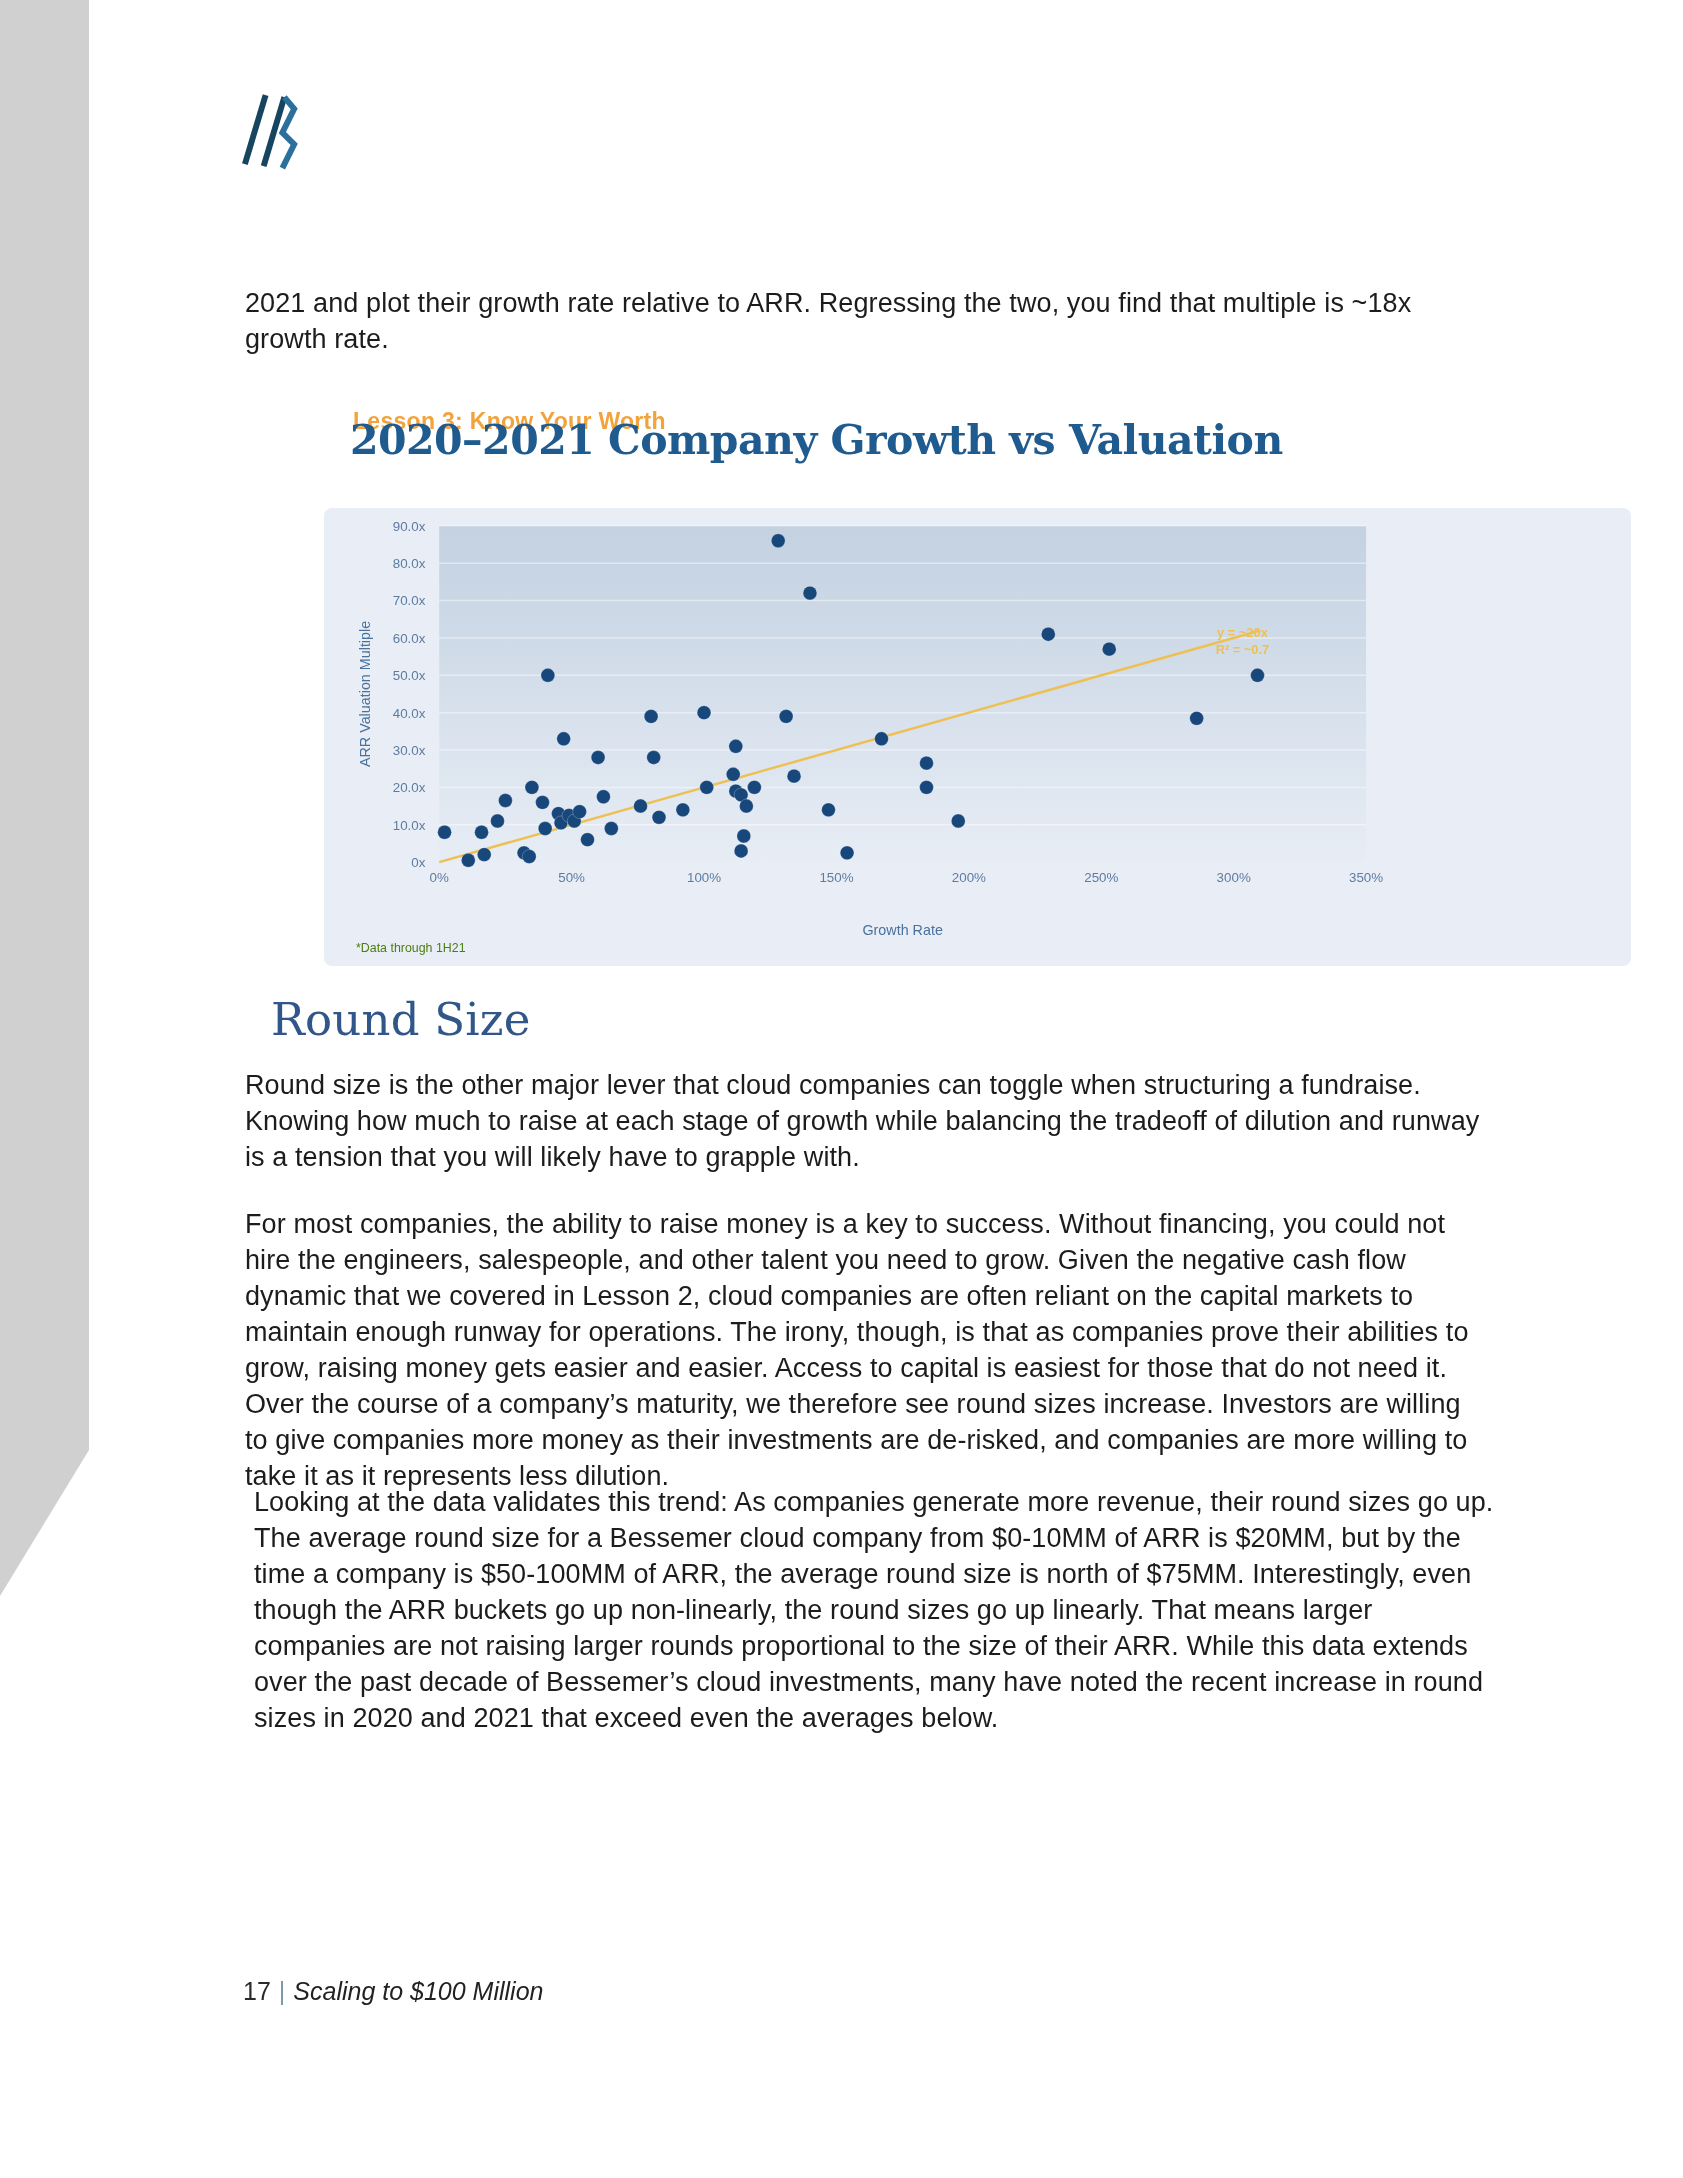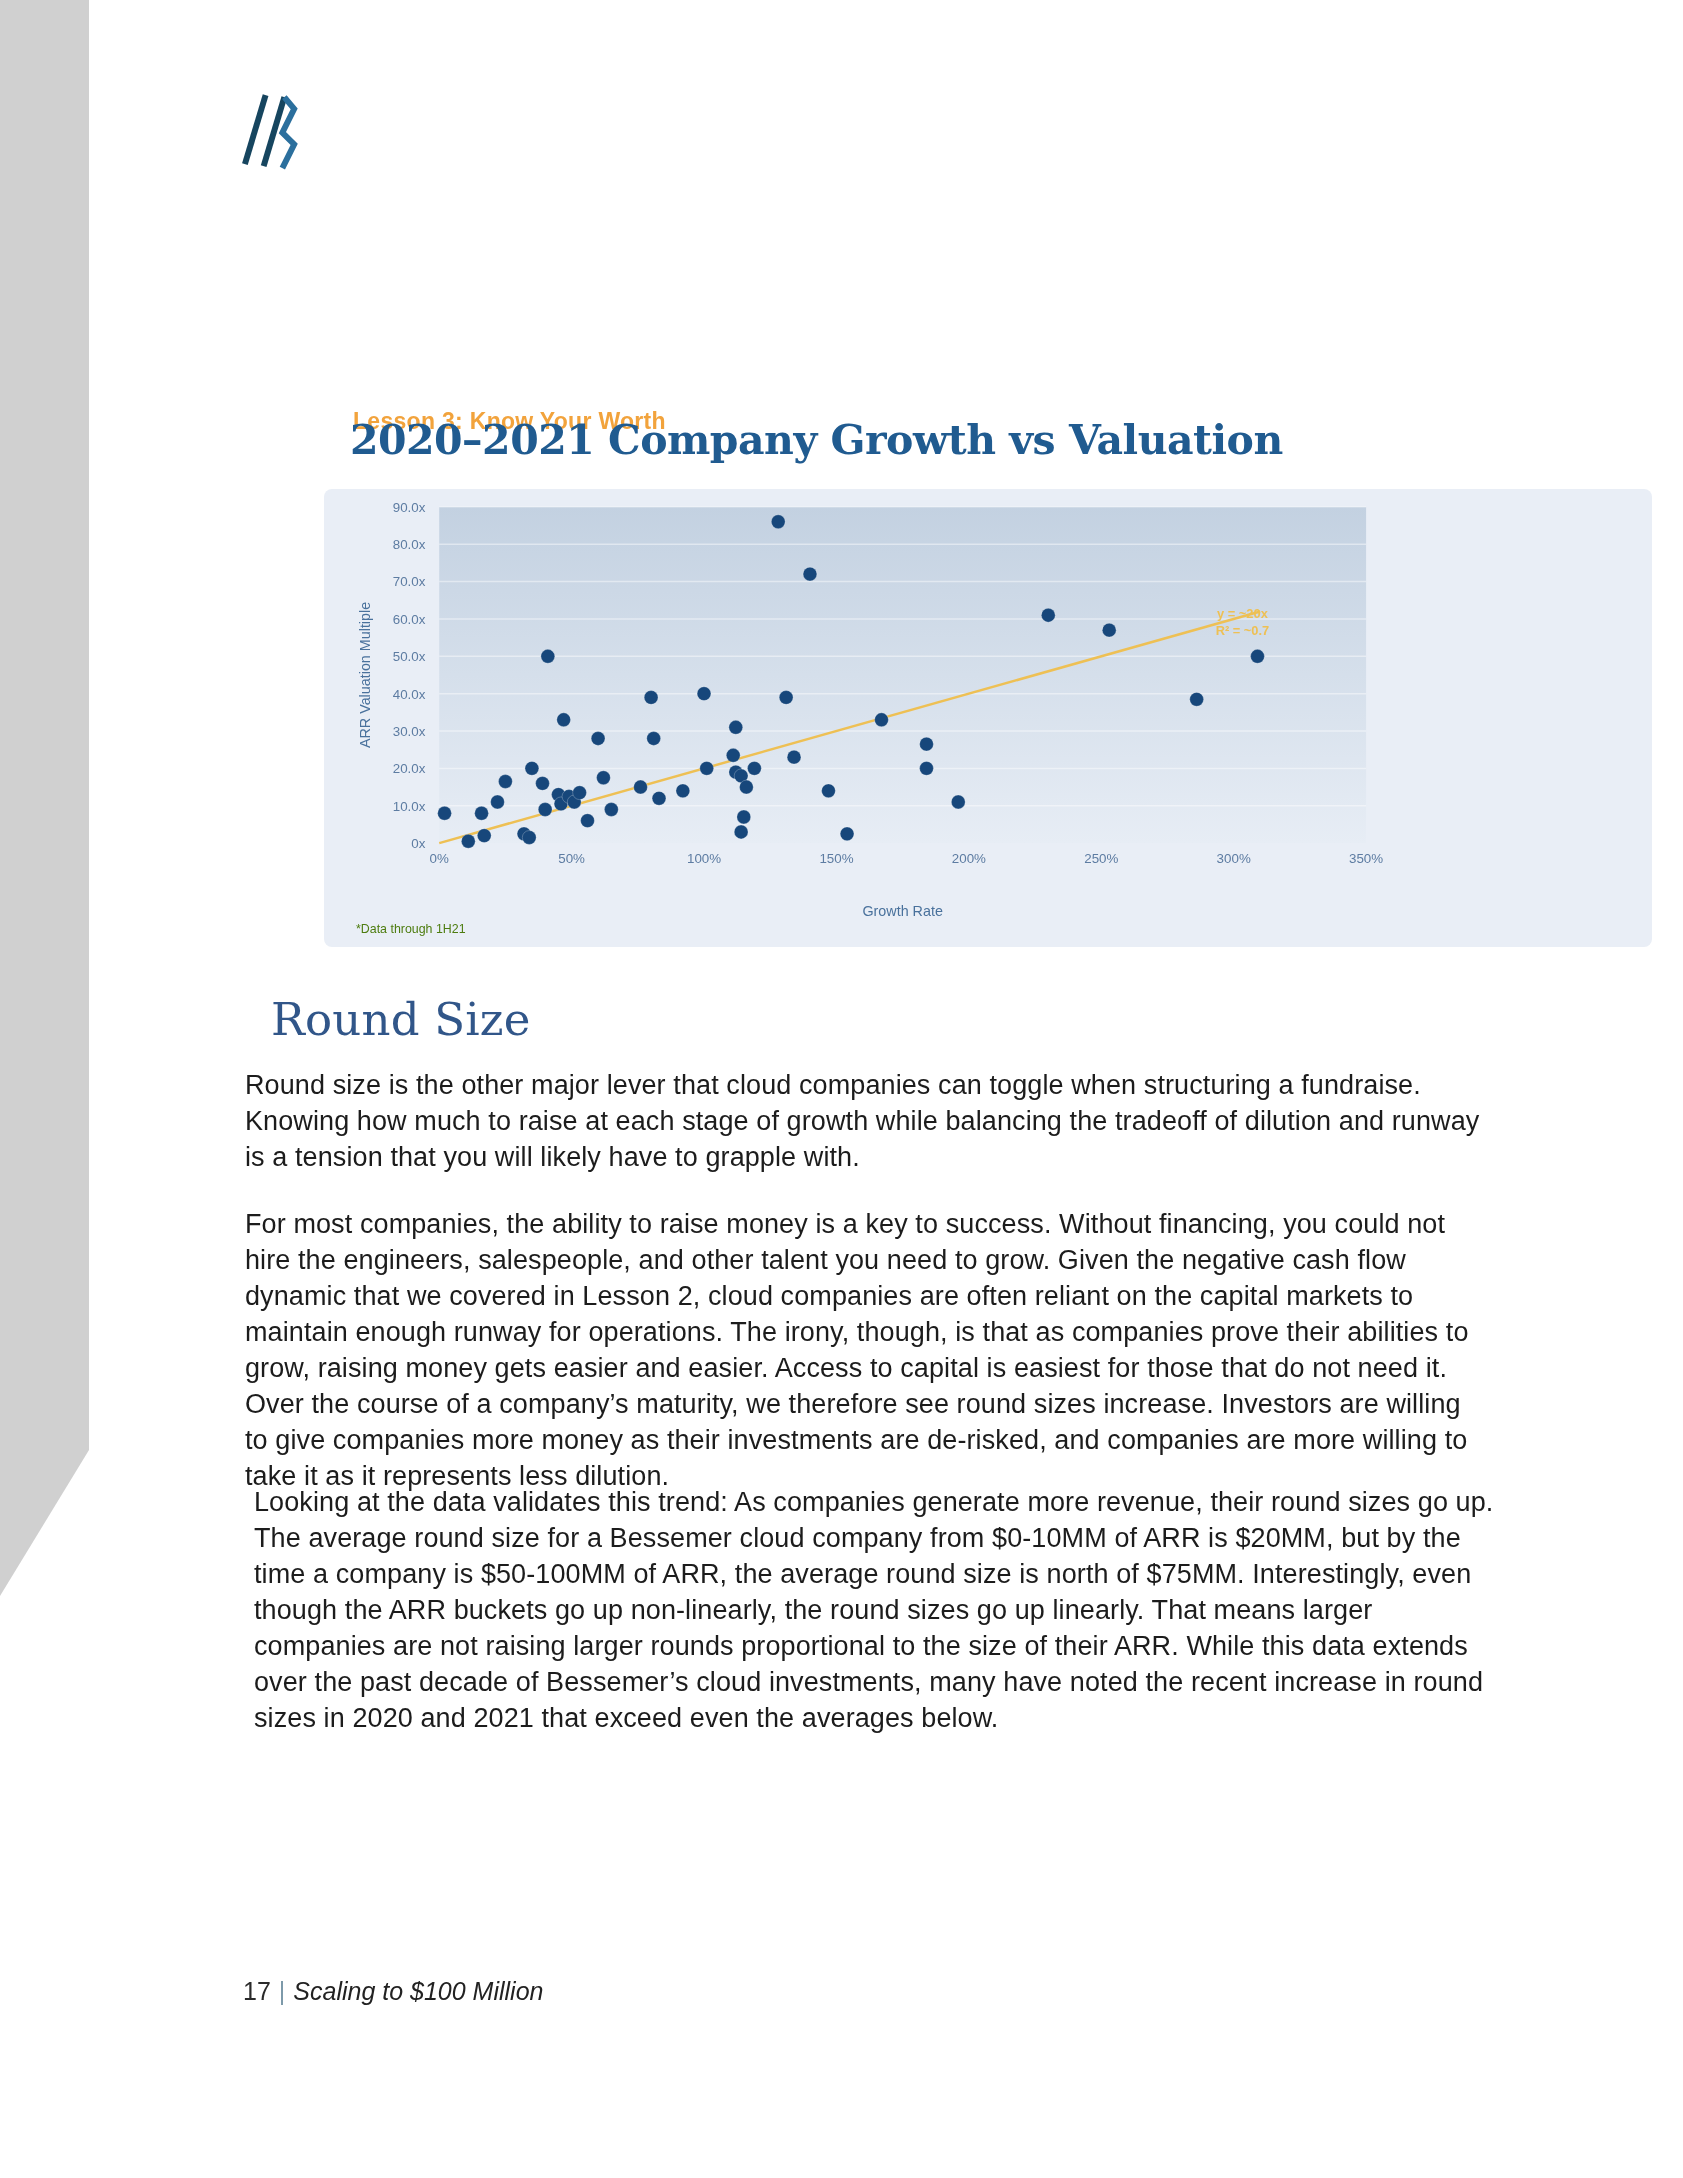--- a/index.html
+++ b/index.html
@@ -19,22 +19,22 @@
   .intro{left:245px;top:285px;width:1242px;}
   .kicker{
     position:absolute;left:353px;top:408px;font-size:23px;font-weight:bold;
     color:#f2a33c;letter-spacing:0.3px;
   }
   .chart-title{
     position:absolute;left:350px;top:416px;font-family:"DejaVu Serif",serif;
     font-weight:bold;font-size:41px;color:#205b90;letter-spacing:-0.5px;
   }
   .chart-panel{
-    position:absolute;left:324px;top:489px;width:1307px;height:458px;
-    background:#e9eef6;border-radius:8px;padding-left:21px;
+    position:absolute;left:324px;top:508px;width:1307px;height:458px;
+    background:#e9eef6;border-radius:8px;
   }
   .chart-canvas{position:absolute;left:0;top:0;width:1095px;height:458px;}
   .chart-footnote{
     position:absolute;left:32px;top:433px;font-size:12.4px;color:#4d7c0f;
   }
   .tick{font:13.5px "Liberation Sans",sans-serif;fill:#5d7ca2;}
   .ann{font:600 13px "Liberation Sans",sans-serif;}
   .axis{font:14.5px "Liberation Sans",sans-serif;fill:#49719c;}
   .section-heading{
     position:absolute;left:243px;top:993px;font-family:"DejaVu Serif",serif;
@@ -57,20 +57,21 @@
   <div class="left-bar"></div>
 
   <div class="logo">
     <svg width="69" height="99" viewBox="0 0 70 100">
       <path d="M28 6 L7 76" stroke="#16455f" stroke-width="6" fill="none"></path>
       <path d="M47 8 L26 78" stroke="#16455f" stroke-width="6" fill="none"></path>
       <path d="M47 8 L57 20 L45 44 L57 56 L45 80" stroke="#2b6f9d" stroke-width="6" fill="none"></path>
     </svg>
   </div>
 
+  <div class="body-text intro">2021 and plot their growth rate relative to ARR. Regressing the two, you find that multiple is ~18x growth rate.</div>
 
   <div class="kicker">Lesson 3: Know Your Worth</div>
 
   <div class="chart-title">2020–2021 Company Growth vs Valuation</div>
 
   <div class="chart-panel">
     <div class="chart-canvas"><svg width="1095" height="458" viewBox="0 0 1106 463">
           <defs>
             <linearGradient id="pg" x1="0" y1="0" x2="0" y2="1">
               <stop offset="0" stop-color="#c3d1e1"></stop>

